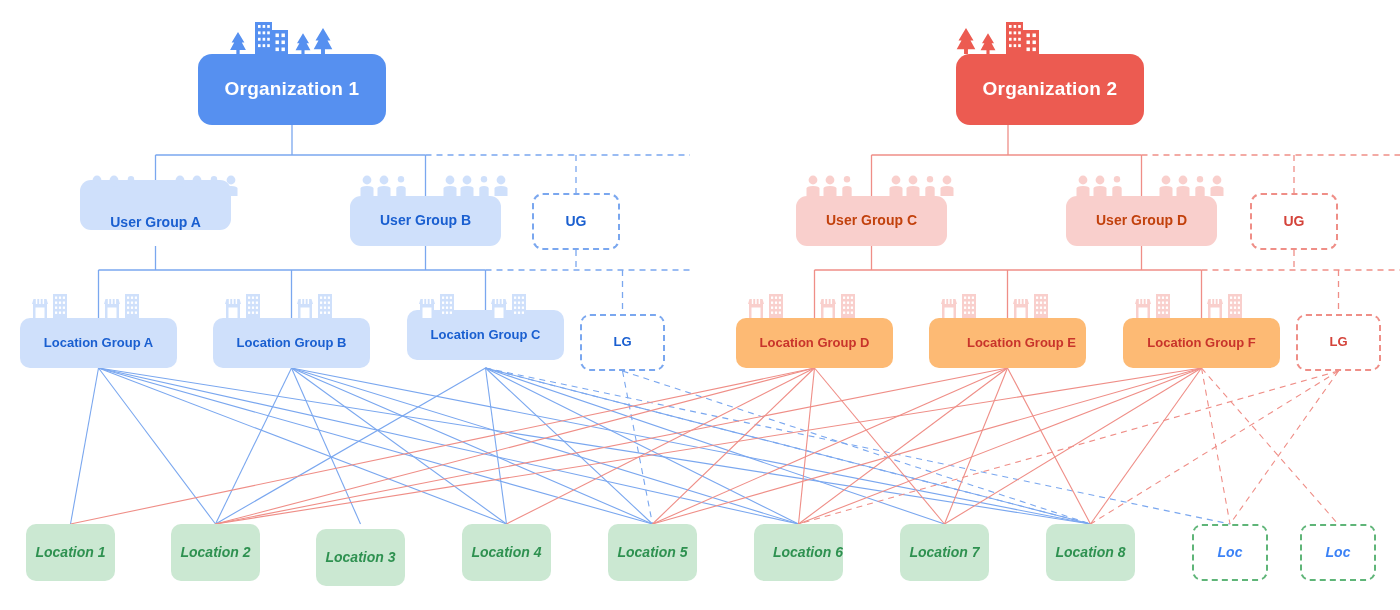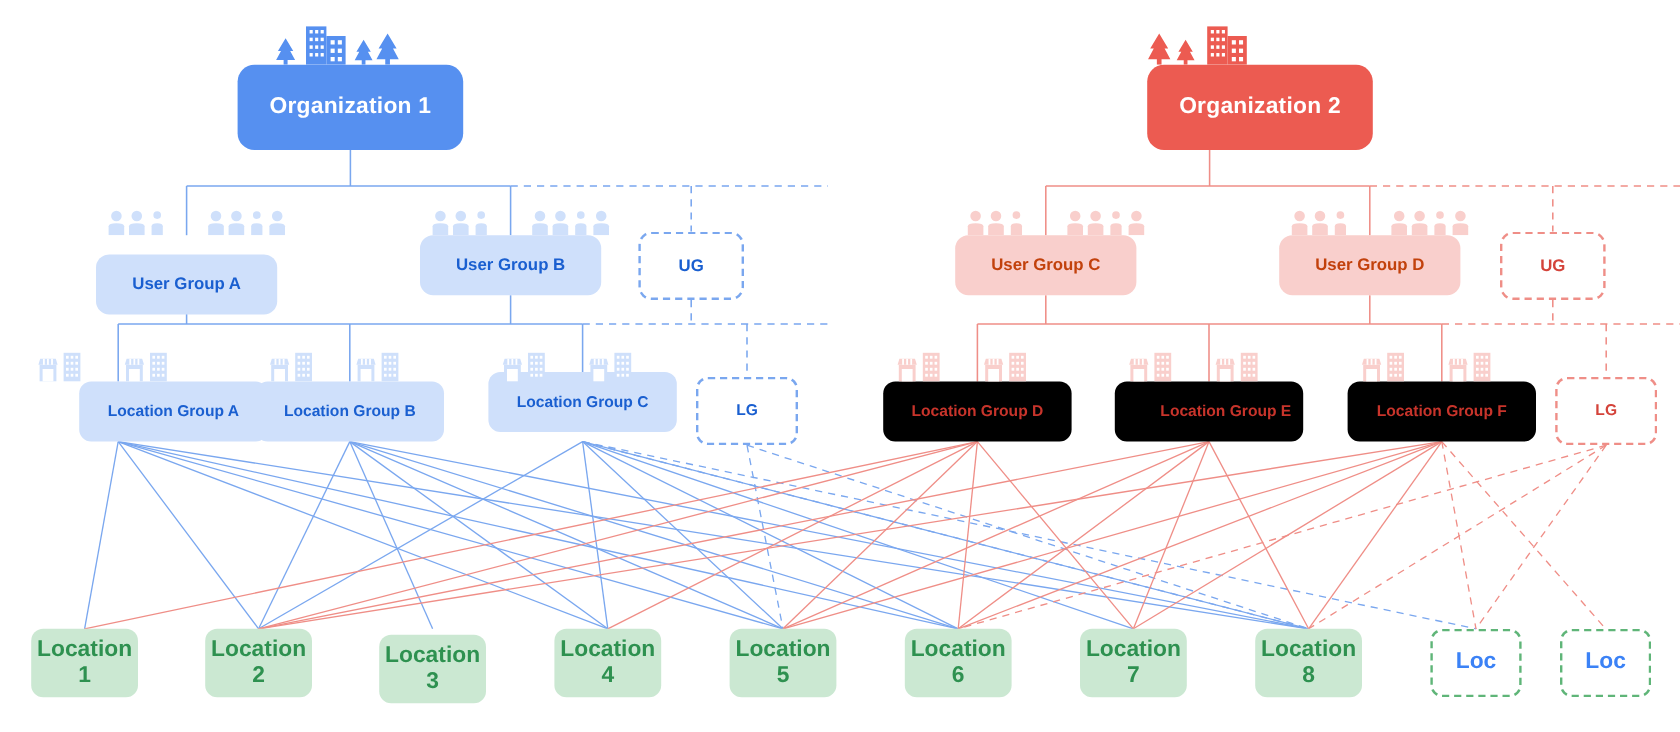--- a/index.html
+++ b/index.html
@@ -9,22 +9,22 @@
   .node{position:absolute;box-sizing:border-box;display:flex;align-items:center;justify-content:center;
         text-align:center;border-radius:10px;font-weight:700;line-height:1.1;}
   .org{border-radius:14px;color:#ffffff;font-size:19px;letter-spacing:.2px;}
   .org.blue{background:#5690f0;}
   .org.red{background:#ec5b51;}
   .ug{font-size:14px;border-radius:11px;}
   .ug.blue{background:#cfe0fb;color:#1a5fd0;}
   .ug.red{background:#f9cfcc;color:#c2410c;}
   .lg{font-size:13px;border-radius:10px;}
   .lg.blue{background:#cfe0fb;color:#1a5fd0;}
-  .lg.red{background:#000000;color:#c8342b;}
-  .loc{font-size:19px;border-radius:10px;background:#cbe8d2;color:#2e9150;}
+  .lg.red{background:#fdba74;color:#c8342b;}
+  .loc{font-size:14px;border-radius:10px;background:#cbe8d2;color:#2e9150;font-style:italic;}
   .ghost{background:transparent !important;border:2px dashed #7aa7ef;color:#2f6fe0;}
   .ghost.red{border-color:#ef8e87;color:#d4433a;}
   .ghost.green{border-color:#5fb578;color:#3b82f6;}
   .icons{position:absolute;display:flex;align-items:flex-end;justify-content:center;gap:3px;pointer-events:none;}
   .icons svg{display:block;}
 </style>
 </head>
 <body>
 
 <div id="stage">
@@ -185,21 +185,21 @@
             <rect x="66.2" y="24.200000000000003" width="2.6" height="2.9" fill="#ffffff"></rect>
             <rect x="74.5" y="13.5" width="3.4" height="3.6" fill="#ffffff"></rect>
             <rect x="80.5" y="13.5" width="3.4" height="3.6" fill="#ffffff"></rect>
             <rect x="74.5" y="20.5" width="3.4" height="3.6" fill="#ffffff"></rect>
             <rect x="80.5" y="20.5" width="3.4" height="3.6" fill="#ffffff"></rect>
             <rect x="74.5" y="27.5" width="3.4" height="3.6" fill="#ffffff"></rect>
             <rect x="80.5" y="27.5" width="3.4" height="3.6" fill="#ffffff"></rect>
           </g>
         </svg>
       </div>
-      <div class="node ug blue" style="left: 80px; top: 212px; width: 151px; height: 50px;">
+      <div class="node ug blue" style="left: 80px; top: 180px; width: 151px; height: 50px; align-items: flex-end;">
         <span>User Group A</span>
       </div>
       <div class="icons" style="left: 88px; top: 174px;">
         <svg width="55" height="22" viewBox="0 0 55 22">
           <circle cx="9" cy="6" r="4.4" fill="#cfe0fb"></circle>
           <path d="M 2.5 22 L 2.5 14.5 Q 2.5 12 9 12 Q 15.5 12 15.5 14.5 L 15.5 22 Z" fill="#cfe0fb"></path>
           <circle cx="26" cy="6" r="4.4" fill="#cfe0fb"></circle>
           <path d="M 19.5 22 L 19.5 14.5 Q 19.5 12 26 12 Q 32.5 12 32.5 14.5 L 32.5 22 Z" fill="#cfe0fb"></path>
           <circle cx="43" cy="5.2" r="3.2" fill="#cfe0fb"></circle>
           <path d="M 38.32 22 L 38.32 14.5 Q 38.32 12 43 12 Q 47.68 12 47.68 14.5 L 47.68 22 Z" fill="#cfe0fb"></path>
@@ -287,21 +287,21 @@
           <path d="M 19.5 22 L 19.5 14.5 Q 19.5 12 26 12 Q 32.5 12 32.5 14.5 L 32.5 22 Z" fill="#f9cfcc"></path>
           <circle cx="43" cy="5.2" r="3.2" fill="#f9cfcc"></circle>
           <path d="M 38.32 22 L 38.32 14.5 Q 38.32 12 43 12 Q 47.68 12 47.68 14.5 L 47.68 22 Z" fill="#f9cfcc"></path>
           <circle cx="60" cy="6" r="4.4" fill="#f9cfcc"></circle>
           <path d="M 53.5 22 L 53.5 14.5 Q 53.5 12 60 12 Q 66.5 12 66.5 14.5 L 66.5 22 Z" fill="#f9cfcc"></path>
         </svg>
       </div>
       <div class="node ug red ghost" style="left: 1250px; top: 193px; width: 88px; height: 57px;">
         <span>UG</span>
       </div>
-      <div class="node lg blue" style="left: 20px; top: 318px; width: 157px; height: 50px; margin-left: 46px;">
+      <div class="node lg blue" style="left: 20px; top: 318px; width: 157px; height: 50px;">
         <span>Location Group A</span>
       </div>
       <div class="icons" style="left: 30px; top: 292px;">
         <svg width="42" height="26" viewBox="0 0 42 26">
           <g>
             <path d="M 2 12 L 3.5 7 L 16.5 7 L 18 12 Z" fill="#cfe0fb"></path>
             <rect x="3" y="12" width="14" height="14" fill="#cfe0fb"></rect>
             <rect x="5.8" y="7" width="1.5" height="5" fill="#ffffff"></rect>
             <rect x="9.2" y="7" width="1.5" height="5" fill="#ffffff"></rect>
             <rect x="12.6" y="7" width="1.5" height="5" fill="#ffffff"></rect>

